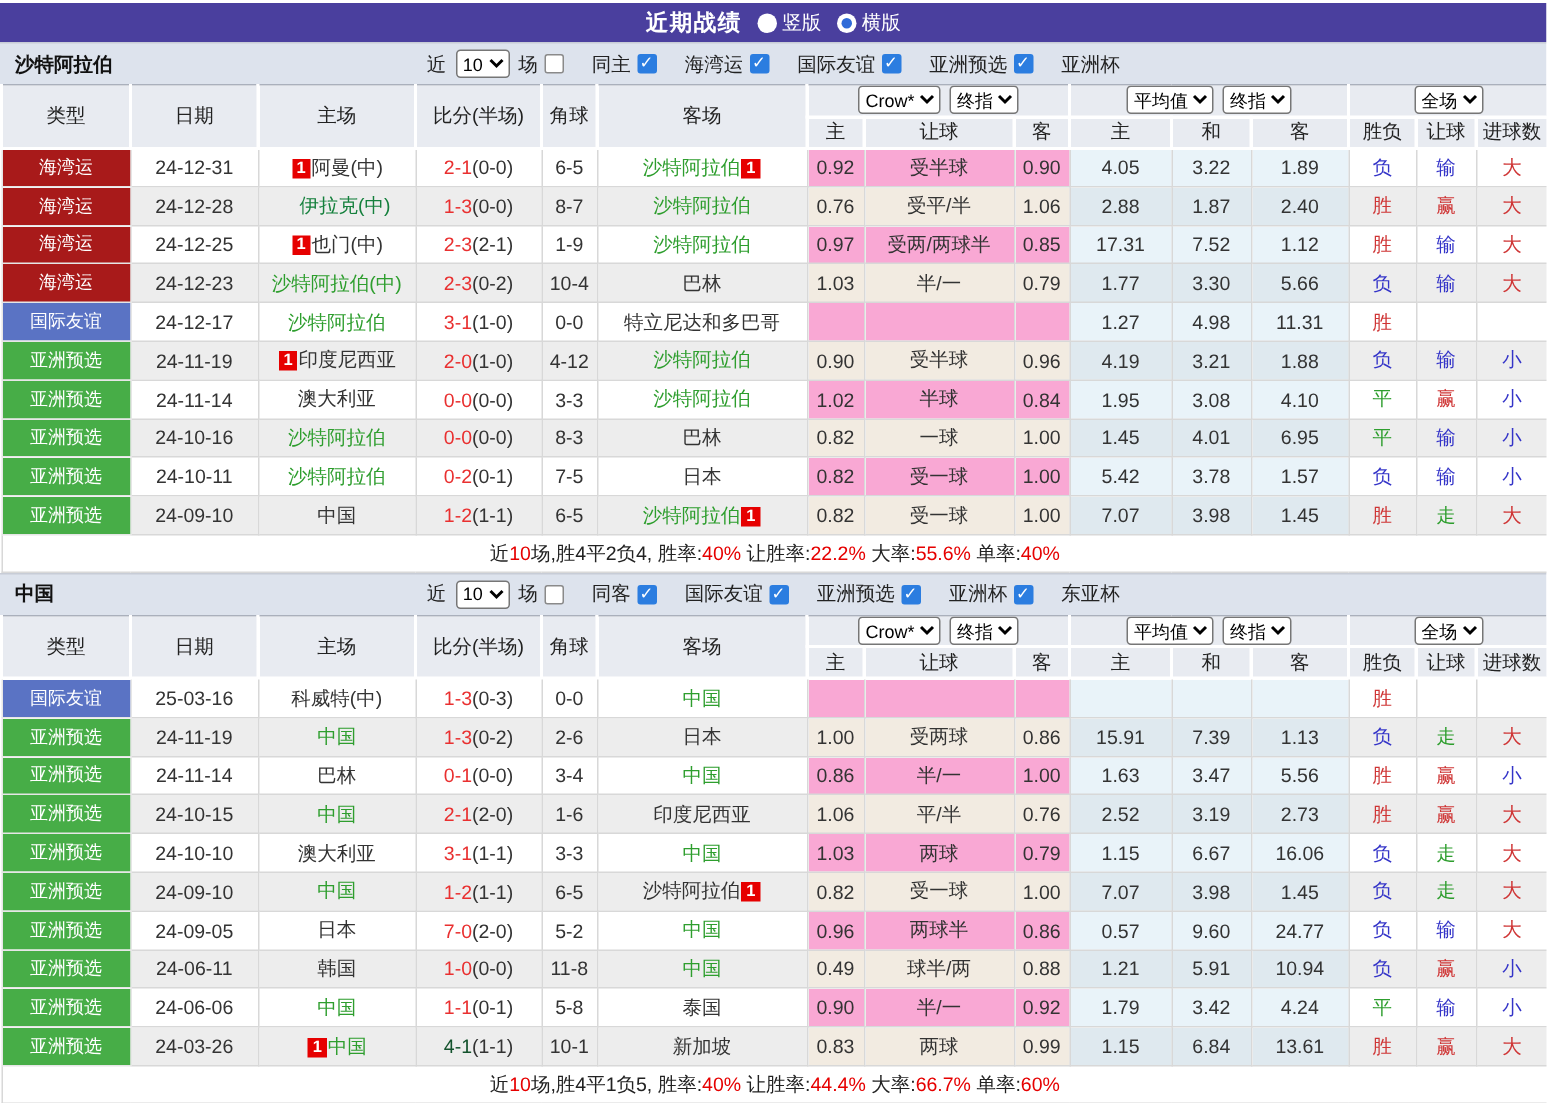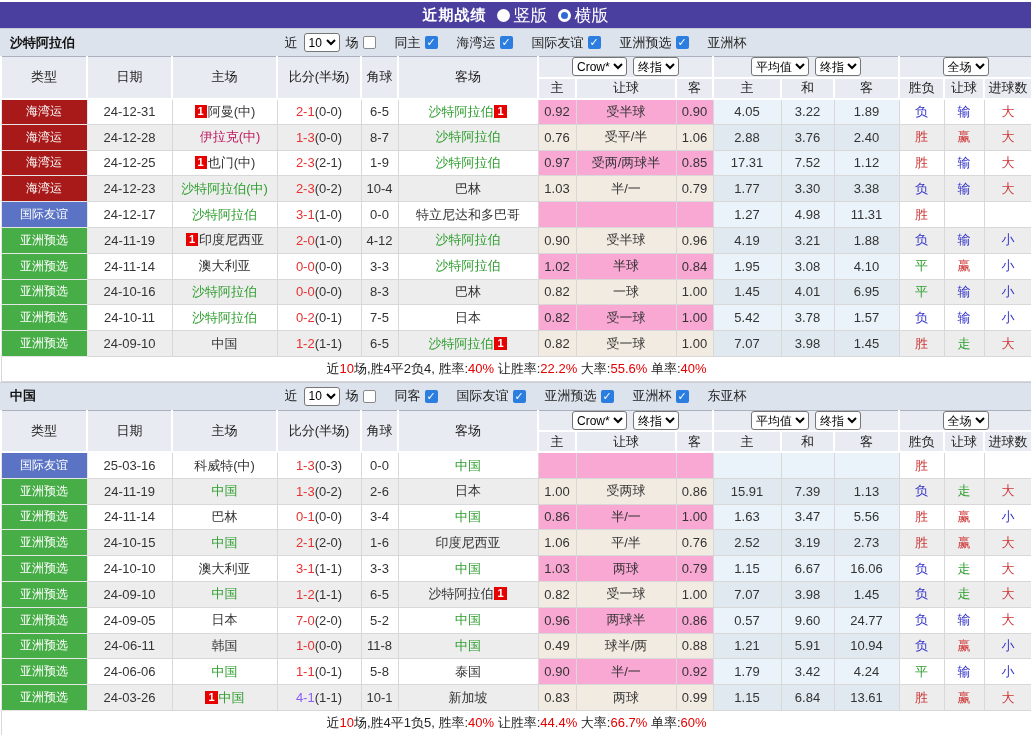--- a/index.html
+++ b/index.html
@@ -8,21 +8,21 @@
     background:#fff; width:1031px;
   }
   .wrap { width:1031px; border-bottom:2px solid #d8dce4; }
 
   
   .title-bar {
     margin-top:2px; height:26px; display:flex; align-items:center; justify-content:center;
     color:#fff; gap:10px;
   }
   .tb-title { font-size:15px; font-weight:bold; letter-spacing:1px; }
-  .tb-radio-label { display:inline-flex; align-items:center; gap:4px; font-size:17px; cursor:pointer; }
+  .tb-radio-label { display:inline-flex; align-items:center; gap:4px; font-size:13px; cursor:pointer; }
   .tb-radio { width:13px; height:13px; border-radius:50%; background:#fff; display:inline-block; position:relative; }
   .tb-radio.sel::after { content:""; position:absolute; left:3px; top:3px; right:3px; bottom:3px; border-radius:50%; background:#2f6bd8; }
 
   
   .filter-row {
     height:28px; background:#dde3ed; position:relative;
     display:flex; align-items:center; justify-content:center; gap:4px;
     font-size:13px; color:#222; border-top:1px solid #c7ccd6;
   }
   .team-label { position:absolute; left:10px; font-weight:bold; font-size:13px; color:#111; }
@@ -158,29 +158,29 @@
             <td class="c-avg">4.05</td>
             <td class="c-avg">3.22</td>
             <td class="c-avg">1.89</td>
             <td style="color: rgb(52, 52, 200);">负</td>
             <td style="color: rgb(52, 52, 200);">输</td>
             <td style="color: rgb(207, 53, 53);">大</td>
           </tr>
           <tr class="even">
             <td class="type-cell" style="background: rgb(168, 26, 26);">海湾运</td>
             <td>24-12-28</td>
-            <td><span style="color: #be185d; margin-left: 11px;">伊拉克(中)</span></td>
+            <td><span style="color: #15803d; margin-left: 11px;">伊拉克(中)</span></td>
             <td><span class="score-main" style="color: rgb(233, 48, 48);">1-3</span><span>(0-0)</span></td>
             <td>8-7</td>
             <td><span style="color: rgb(46, 158, 46);">沙特阿拉伯</span></td>
             <td class="c-odds">0.76</td>
             <td class="c-odds">受平/半</td>
             <td class="c-odds">1.06</td>
             <td class="c-avg">2.88</td>
-            <td class="c-avg">3.76</td>
+            <td class="c-avg">1.87</td>
             <td class="c-avg">2.40</td>
             <td style="color: rgb(207, 53, 53);">胜</td>
             <td style="color: rgb(207, 53, 53);">赢</td>
             <td style="color: rgb(207, 53, 53);">大</td>
           </tr>
           <tr class="odd">
             <td class="type-cell" style="background: rgb(168, 26, 26);">海湾运</td>
             <td>24-12-25</td>
             <td><span class="badge1" style="background: rgb(230, 0, 0);">1</span><span style="color: rgb(51, 51, 51);">也门(中)</span></td>
             <td><span class="score-main" style="color: rgb(233, 48, 48);">2-3</span><span>(2-1)</span></td>
@@ -201,21 +201,21 @@
             <td>24-12-23</td>
             <td><span style="color: rgb(46, 158, 46);">沙特阿拉伯(中)</span></td>
             <td><span class="score-main" style="color: rgb(233, 48, 48);">2-3</span><span>(0-2)</span></td>
             <td>10-4</td>
             <td><span style="color: rgb(51, 51, 51);">巴林</span></td>
             <td class="c-odds">1.03</td>
             <td class="c-odds">半/一</td>
             <td class="c-odds">0.79</td>
             <td class="c-avg">1.77</td>
             <td class="c-avg">3.30</td>
-            <td class="c-avg">3.38</td>
+            <td class="c-avg">5.66</td>
             <td style="color: rgb(52, 52, 200);">负</td>
             <td style="color: rgb(52, 52, 200);">输</td>
             <td style="color: rgb(207, 53, 53);">大</td>
           </tr>
           <tr class="odd">
             <td class="type-cell" style="background: rgb(90, 115, 196);">国际友谊</td>
             <td>24-12-17</td>
             <td><span style="color: rgb(46, 158, 46);">沙特阿拉伯</span></td>
             <td><span class="score-main" style="color: rgb(233, 48, 48);">3-1</span><span>(1-0)</span></td>
             <td>0-0</td>
@@ -539,21 +539,21 @@
             <td class="c-avg">3.42</td>
             <td class="c-avg">4.24</td>
             <td style="color: rgb(46, 158, 46);">平</td>
             <td style="color: rgb(52, 52, 200);">输</td>
             <td style="color: rgb(52, 52, 200);">小</td>
           </tr>
           <tr class="even">
             <td class="type-cell" style="background: rgb(71, 173, 71);">亚洲预选</td>
             <td>24-03-26</td>
             <td><span class="badge1" style="background: rgb(230, 0, 0);">1</span><span style="color: rgb(46, 158, 46);">中国</span></td>
-            <td><span class="score-main" style="color: #8b5cf6; margin-top: 22px;">4-1</span><span>(1-1)</span></td>
+            <td><span class="score-main" style="color: #14532d; margin-top: 22px;">4-1</span><span>(1-1)</span></td>
             <td>10-1</td>
             <td><span style="color: rgb(51, 51, 51);">新加坡</span></td>
             <td class="c-odds">0.83</td>
             <td class="c-odds">两球</td>
             <td class="c-odds">0.99</td>
             <td class="c-avg">1.15</td>
             <td class="c-avg">6.84</td>
             <td class="c-avg">13.61</td>
             <td style="color: rgb(207, 53, 53);">胜</td>
             <td style="color: rgb(207, 53, 53);">赢</td>

